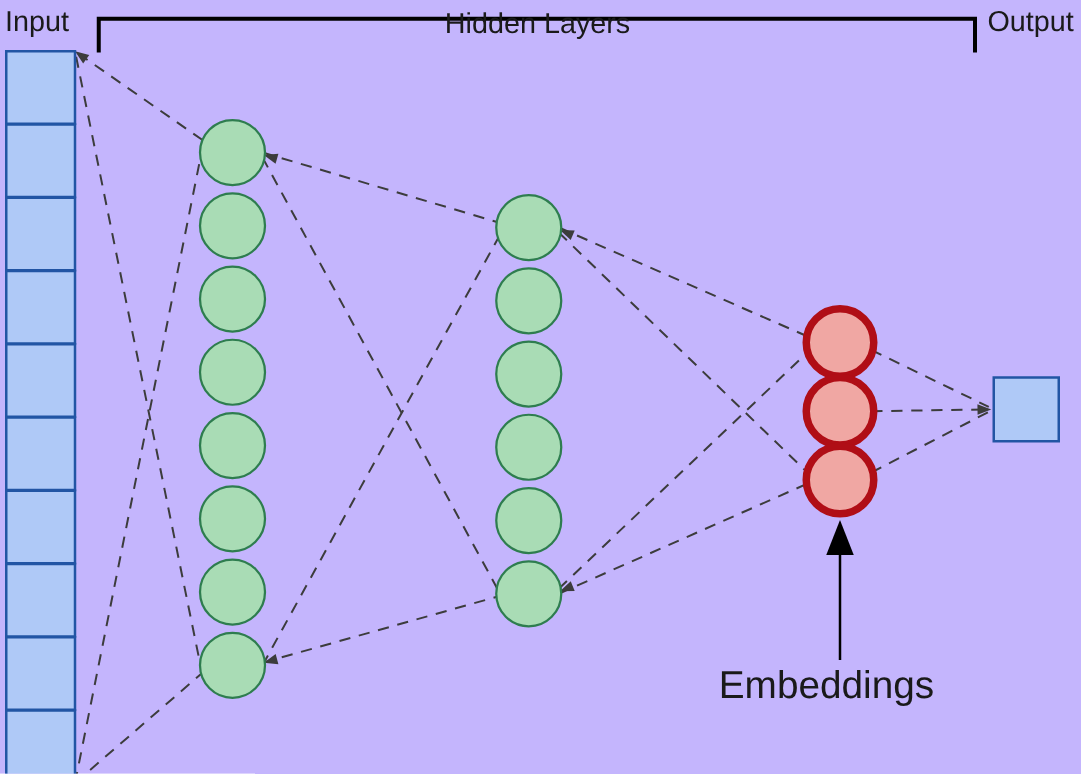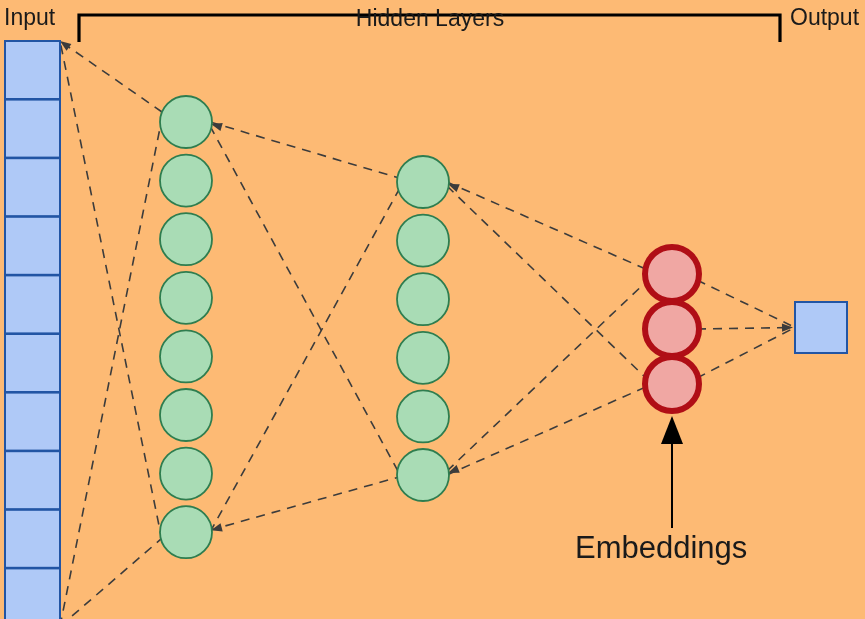--- a/index.html
+++ b/index.html
@@ -7,21 +7,21 @@
     padding: 0;
     background: #ffffff;
   }
   body {
     font-family: "Liberation Sans", sans-serif;
   }
   #canvas {
     position: relative;
     width: 865px;
     height: 619px;
-    background: #fdba74;
+    background: #c4b5fd;
     overflow: hidden;
   }
   #diagram-svg {
     position: absolute;
     left: 0;
     top: 0;
     width: 865px;
     height: 619px;
   }
   .dg-label {

